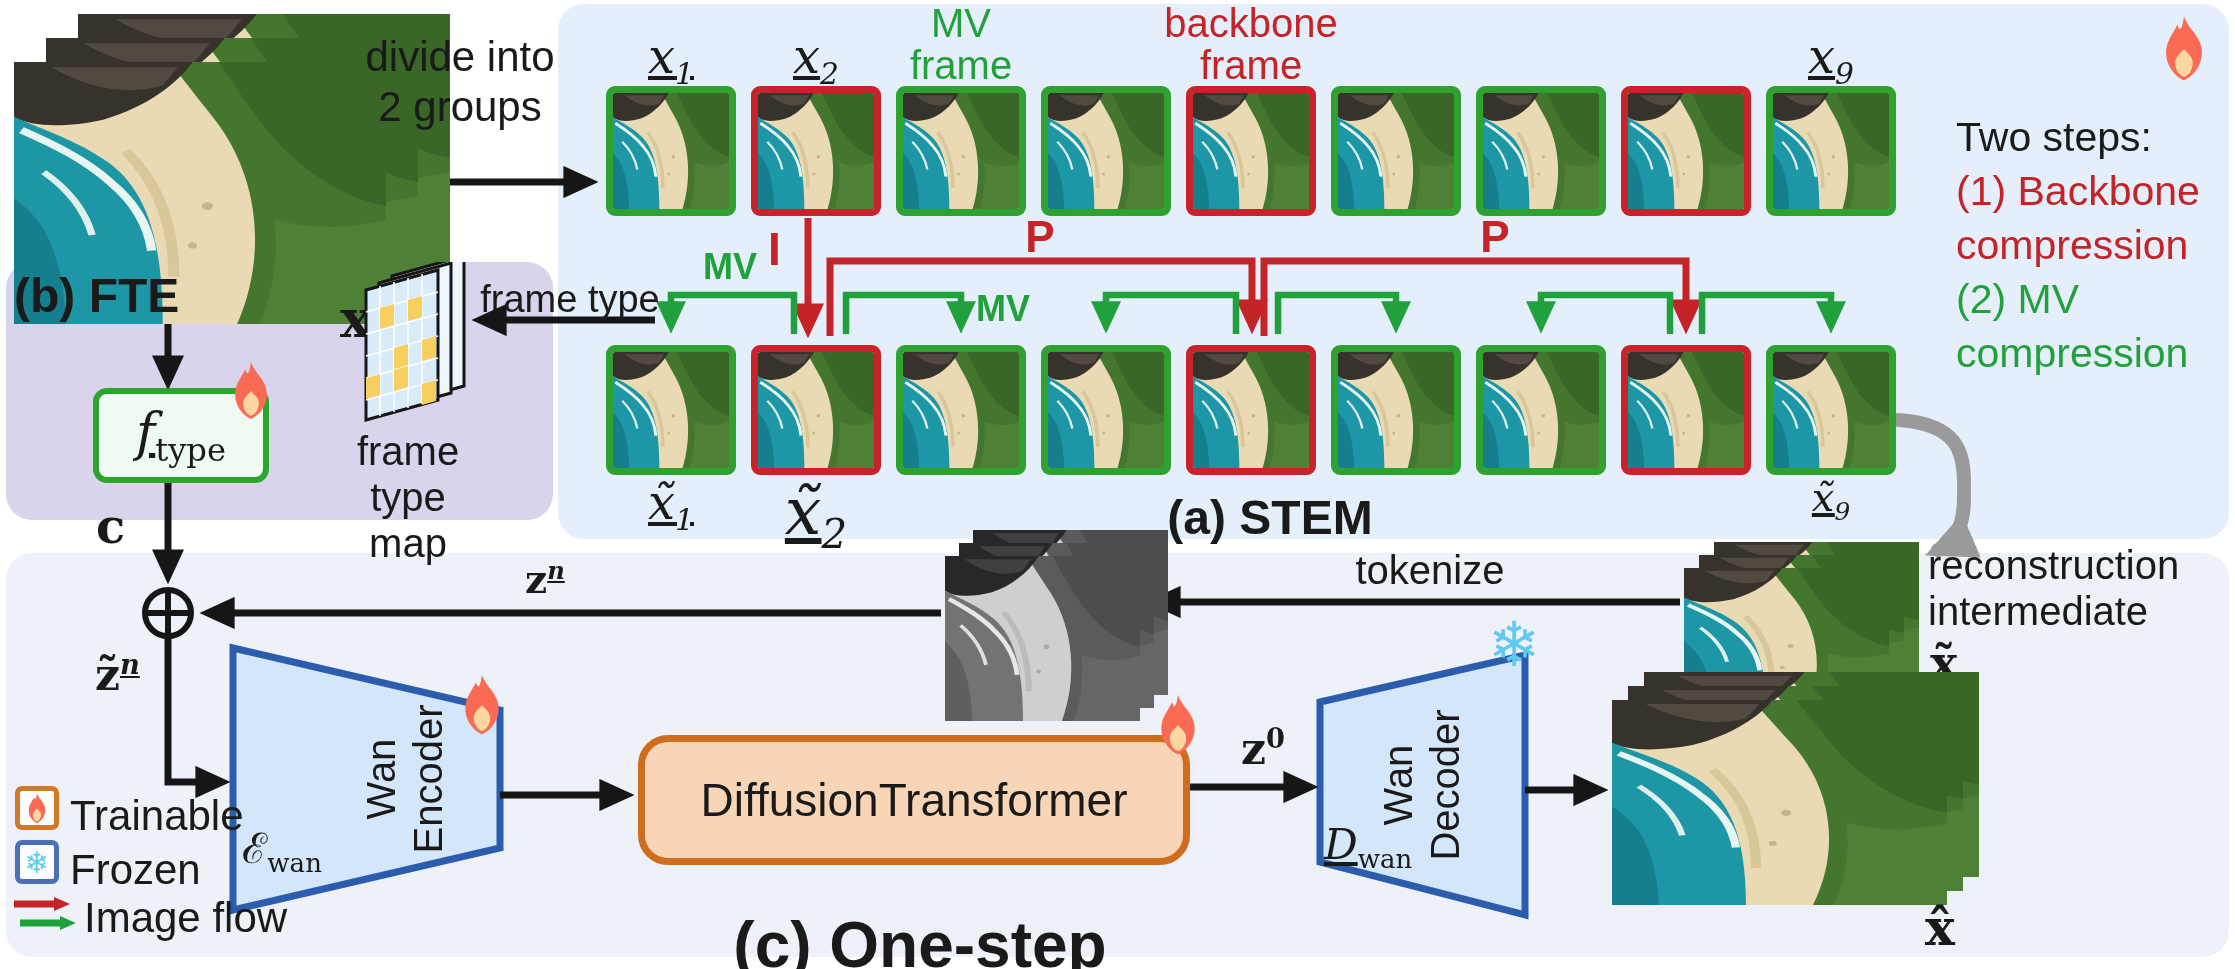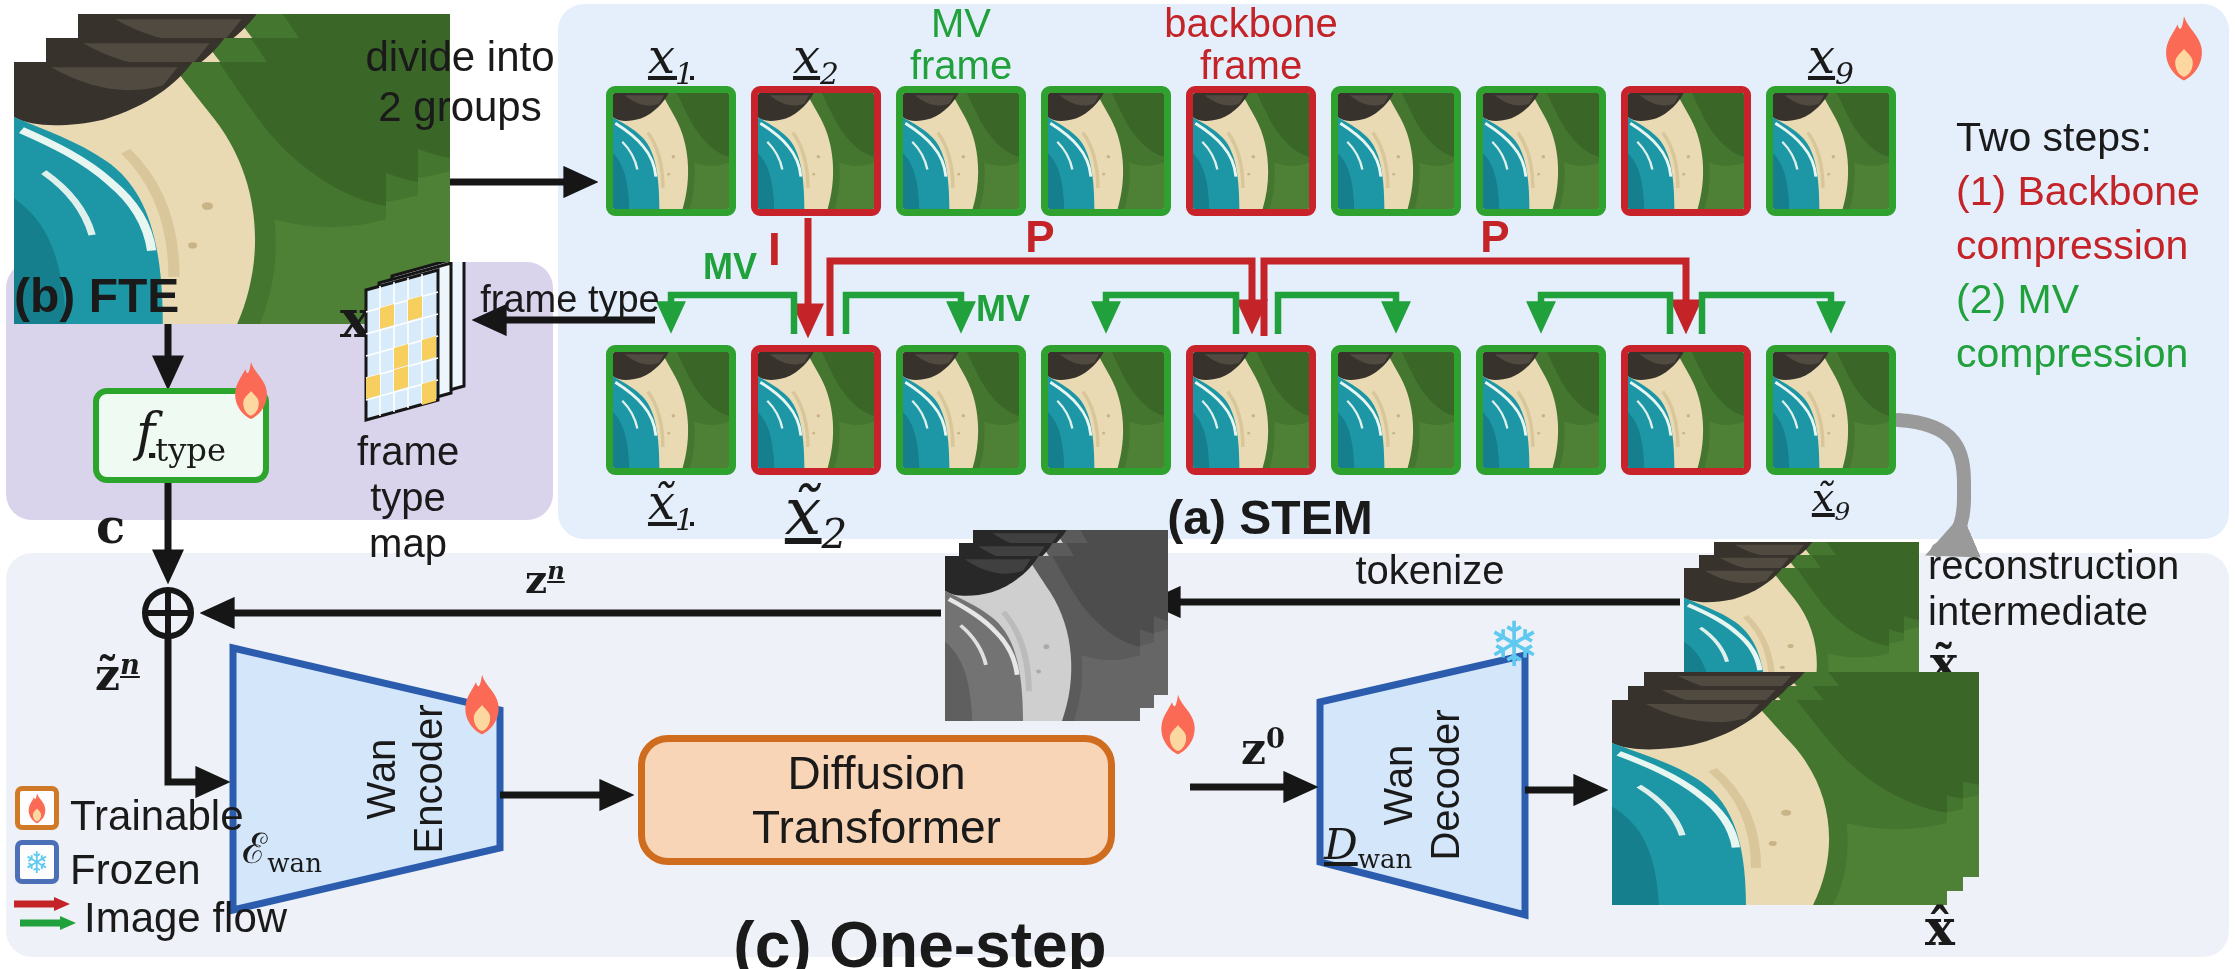--- a/index.html
+++ b/index.html
@@ -30,22 +30,22 @@
   .frame svg { display: block; width: 100%; height: 100%; }
   .f-red   { border-color: var(--frame_red); }
   .f-green { border-color: var(--frame_green); }
 
   .mathlab { font-family: "DejaVu Serif", serif; }
   .mathlab sub { font-size: 0.62em; }
   .mathlab sup { font-size: 0.62em; }
 
   #f-box { left: 81px; top: 388px; width: 176px; height: 95px; border: 6px solid var(--ftype_border);
            background: var(--ftype_fill); border-radius: 14px; display: flex; align-items: center; justify-content: center; margin-left: 12px; }
-  #dit-box { left: 638px; top: 735px; width: 477px; height: 130px; border: 7px solid var(--dit_border);
-             background: var(--dit_fill); border-radius: 30px; display: flex; flex-direction: column;
+  #dit-box { left: 638px; top: 735px; width: 552px; height: 130px; border: 7px solid var(--dit_border);
+             background: var(--dit_fill); border-radius: 30px; display: flex; flex-direction: row;
              align-items: center; justify-content: center; font-size: 46px; line-height: 54px; }
 
   .rot-label { position: absolute; width: 220px; height: 170px; display: flex; flex-direction: column;
                align-items: center; justify-content: center; transform: rotate(-90deg);
                font-size: 40px; line-height: 47px; z-index: 3; }
 
   .legend-box { position: absolute; width: 44px; height: 44px; border-radius: 7px; background: #fdfdfd;
                 display: flex; align-items: center; justify-content: center; z-index: 3; }
   .snow { color: #5fc9ef; font-family: "DejaVu Sans", sans-serif; }
 

